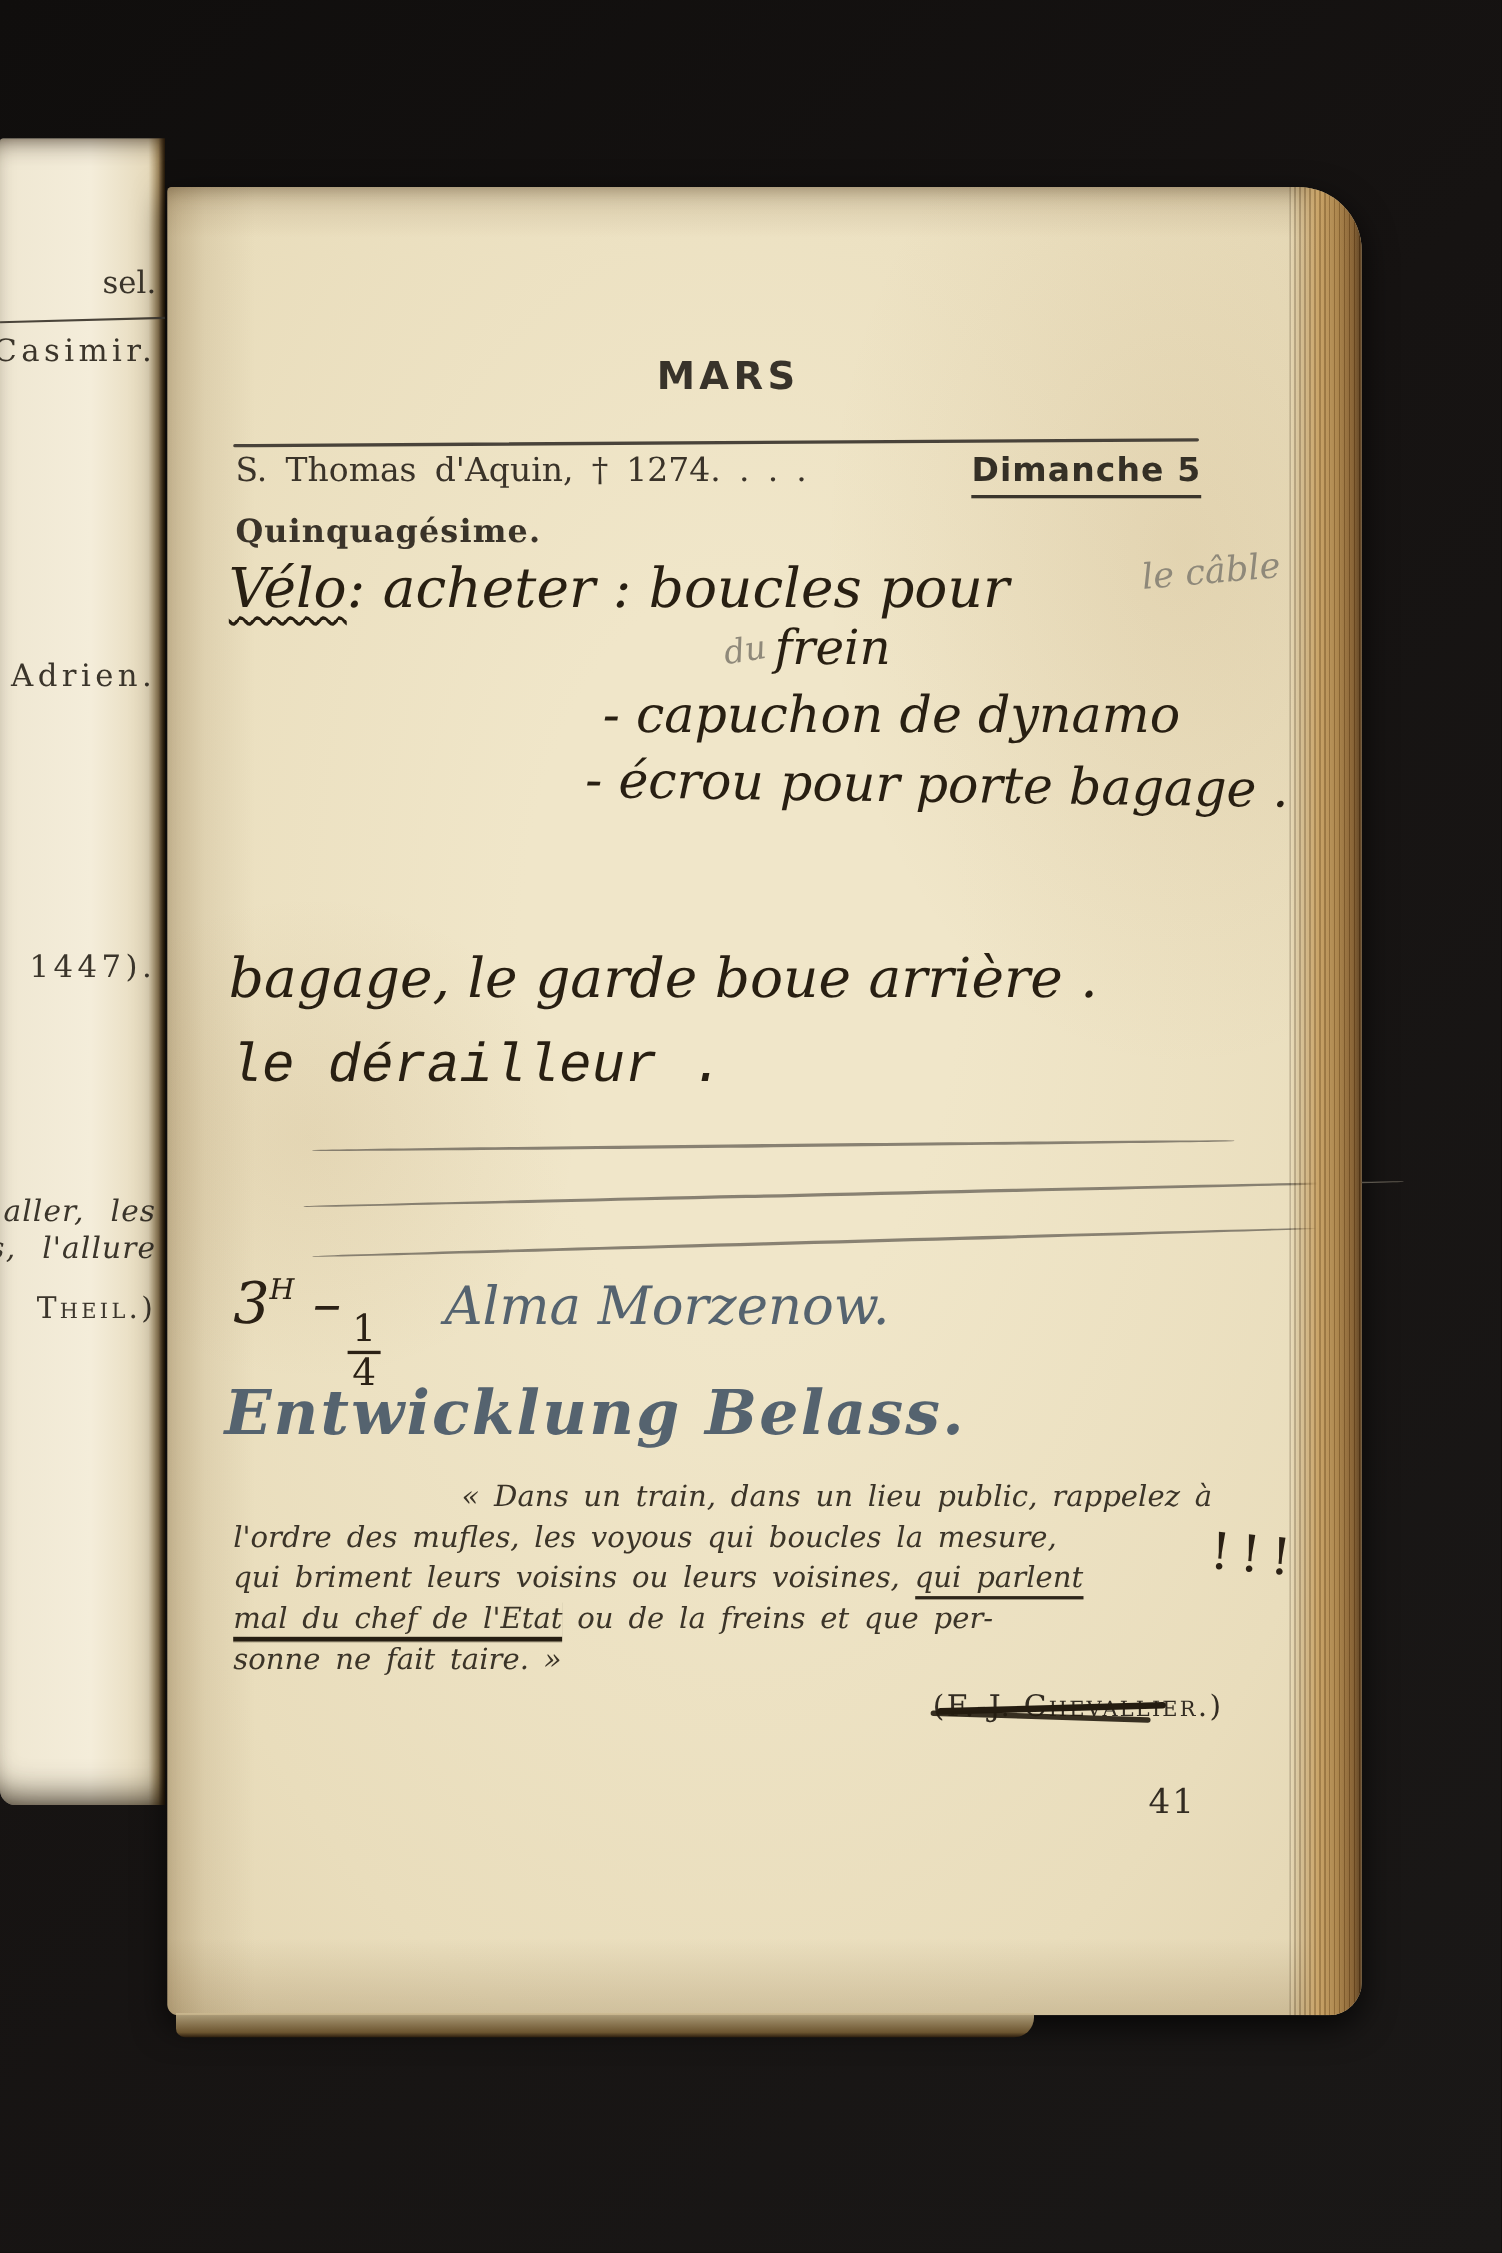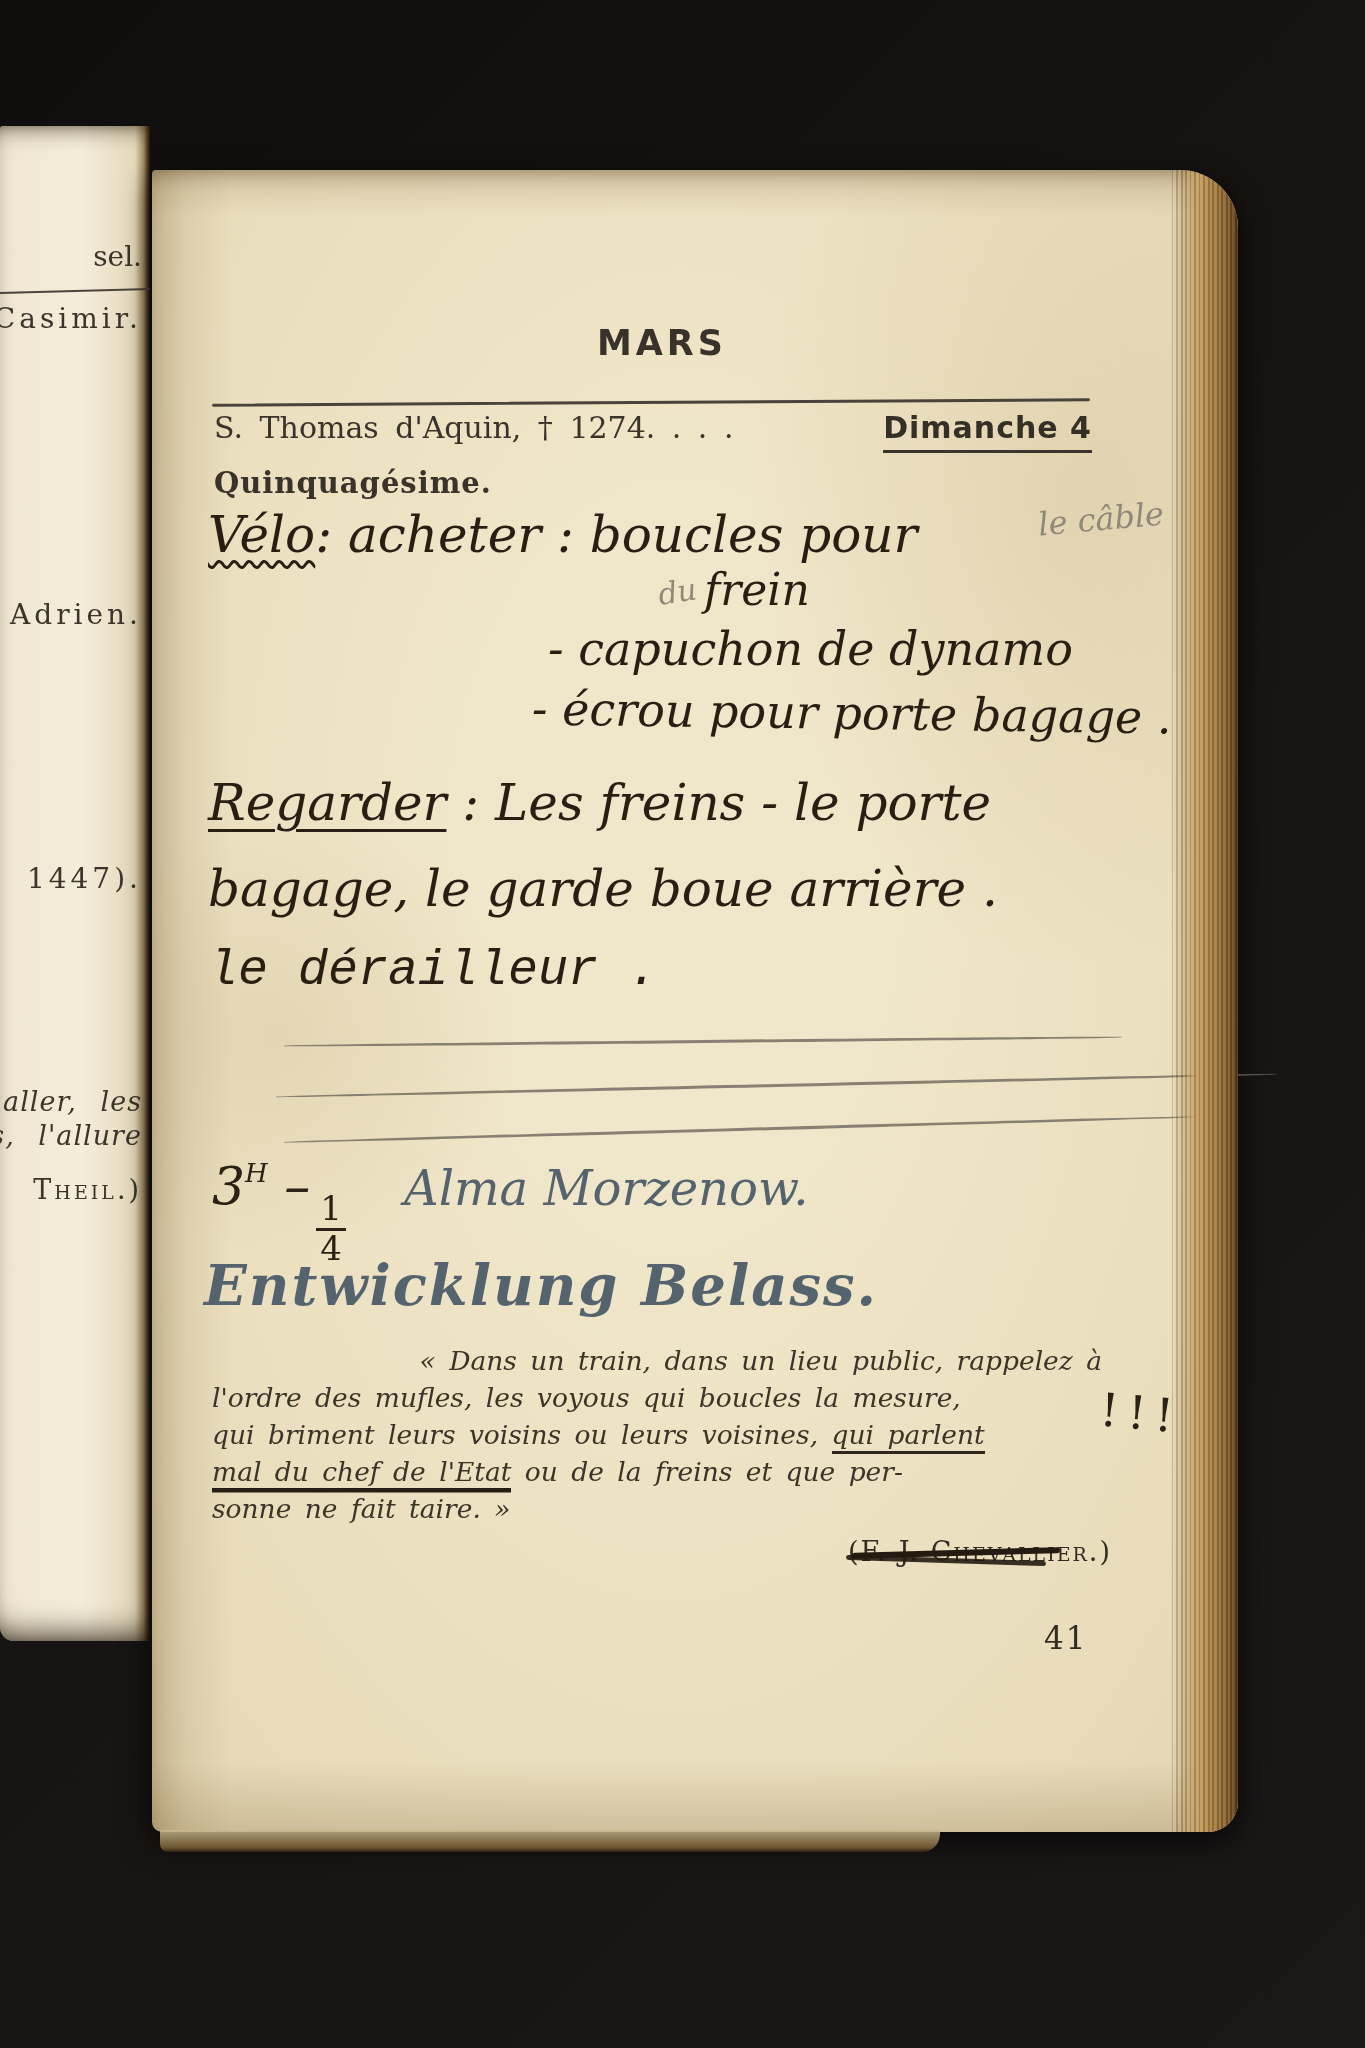--- a/index.html
+++ b/index.html
@@ -93,40 +93,37 @@
     <div class="frag sc" style="top:1048px;font-size:27px;">Theil.)</div>
   </div>
 
   <div class="page">
 
     <div class="month">MARS</div>
     <div class="hrule"></div>
 
     <div class="dayrow print" style="top:240px;">
       <span class="saint">S. Thomas d'Aquin, † 1274. . . .</span>
-      <span class="dayname">Dimanche 4</span>
+      <span class="dayname">Dimanche 5</span>
     </div>
     <div class="dayrow print" style="top:296px;">
       <span class="liturg">Quinquagésime.</span>
     </div>
 
     <div class="hand" style="top:336px;left:56px;font-size:50px;">
       <span class="u-wavy">Vélo</span><span>: acheter : boucles pour</span>
     </div>
     <div class="pencil" style="top:330px;left:886px;font-size:32px;transform:rotate(-5deg);">le câble</div>
 
     <div class="pencil" style="top:404px;left:506px;font-size:30px;transform:rotate(-9deg);">du</div>
     <div class="hand" style="top:394px;left:552px;font-size:44px;">frein</div>
 
     <div class="hand" style="top:452px;left:396px;font-size:46px;">- capuchon de dynamo</div>
     <div class="hand" style="top:516px;left:380px;font-size:46px;transform:rotate(.8deg);">- écrou pour porte bagage .</div>
 
-    <div class="hand" style="top:604px;left:56px;font-size:50px;">
-      <span class="u-solid">Regarder</span><span> : Les freins - le porte</span>
-    </div>
     <div class="hand" style="top:690px;left:56px;font-size:50px;">bagage, le garde boue arrière .</div>
     <div class="hand" style="top:772px;left:56px;font-size:50px;font-family:Liberation Mono, monospace;">le dérailleur .</div>
 
     <div class="pline" style="top:870px;left:132px;width:838px;transform:rotate(-.6deg);"></div>
     <div class="pline" style="top:914px;left:124px;width:1000px;transform:rotate(-1.3deg);"></div>
     <div class="pline" style="top:958px;left:132px;width:912px;transform:rotate(-1.6deg);"></div>
 
     <div class="hand" style="top:986px;left:60px;font-size:52px;color:#2b2115;">
       <span>3</span><span class="sup">H</span>
       <span>–</span><span class="frac">

